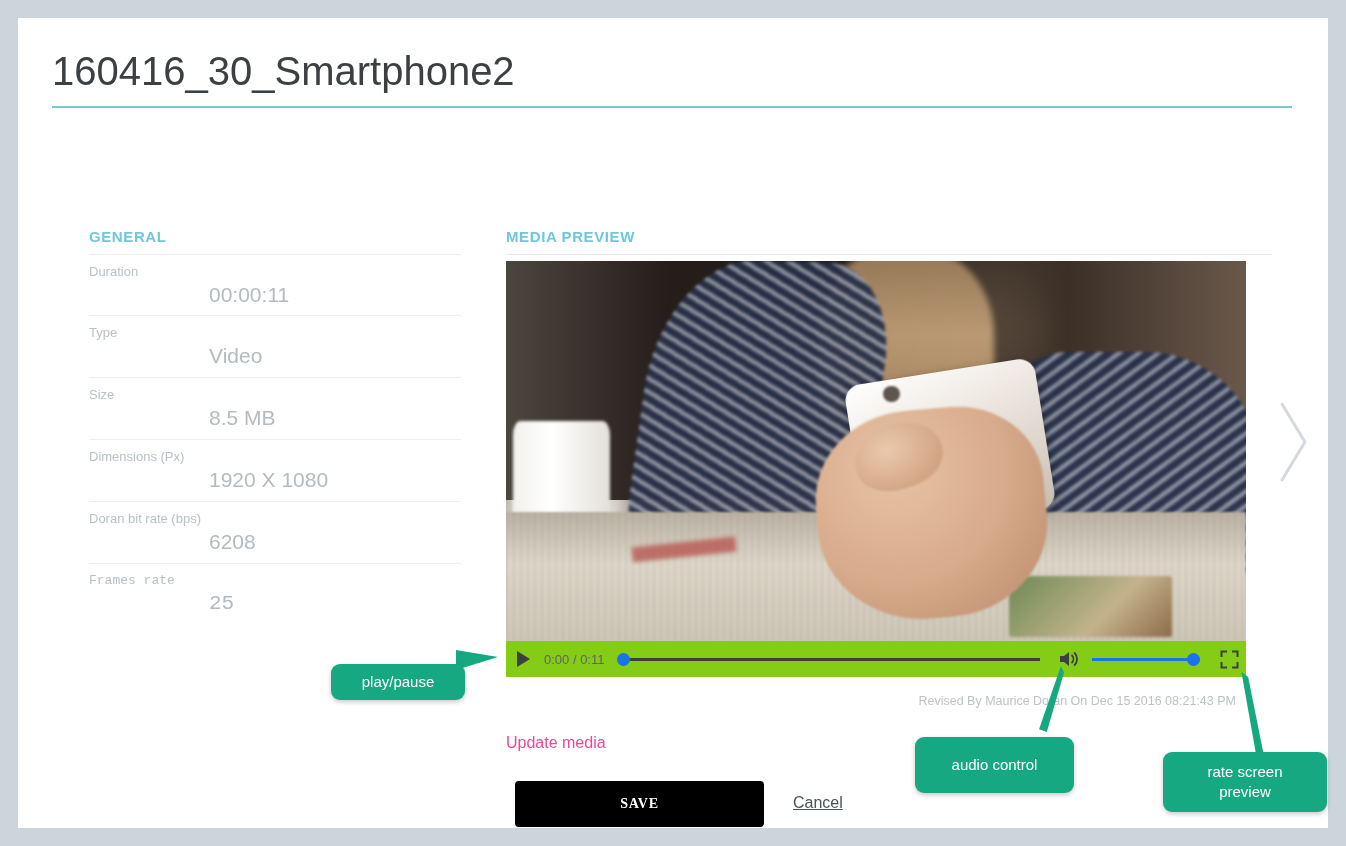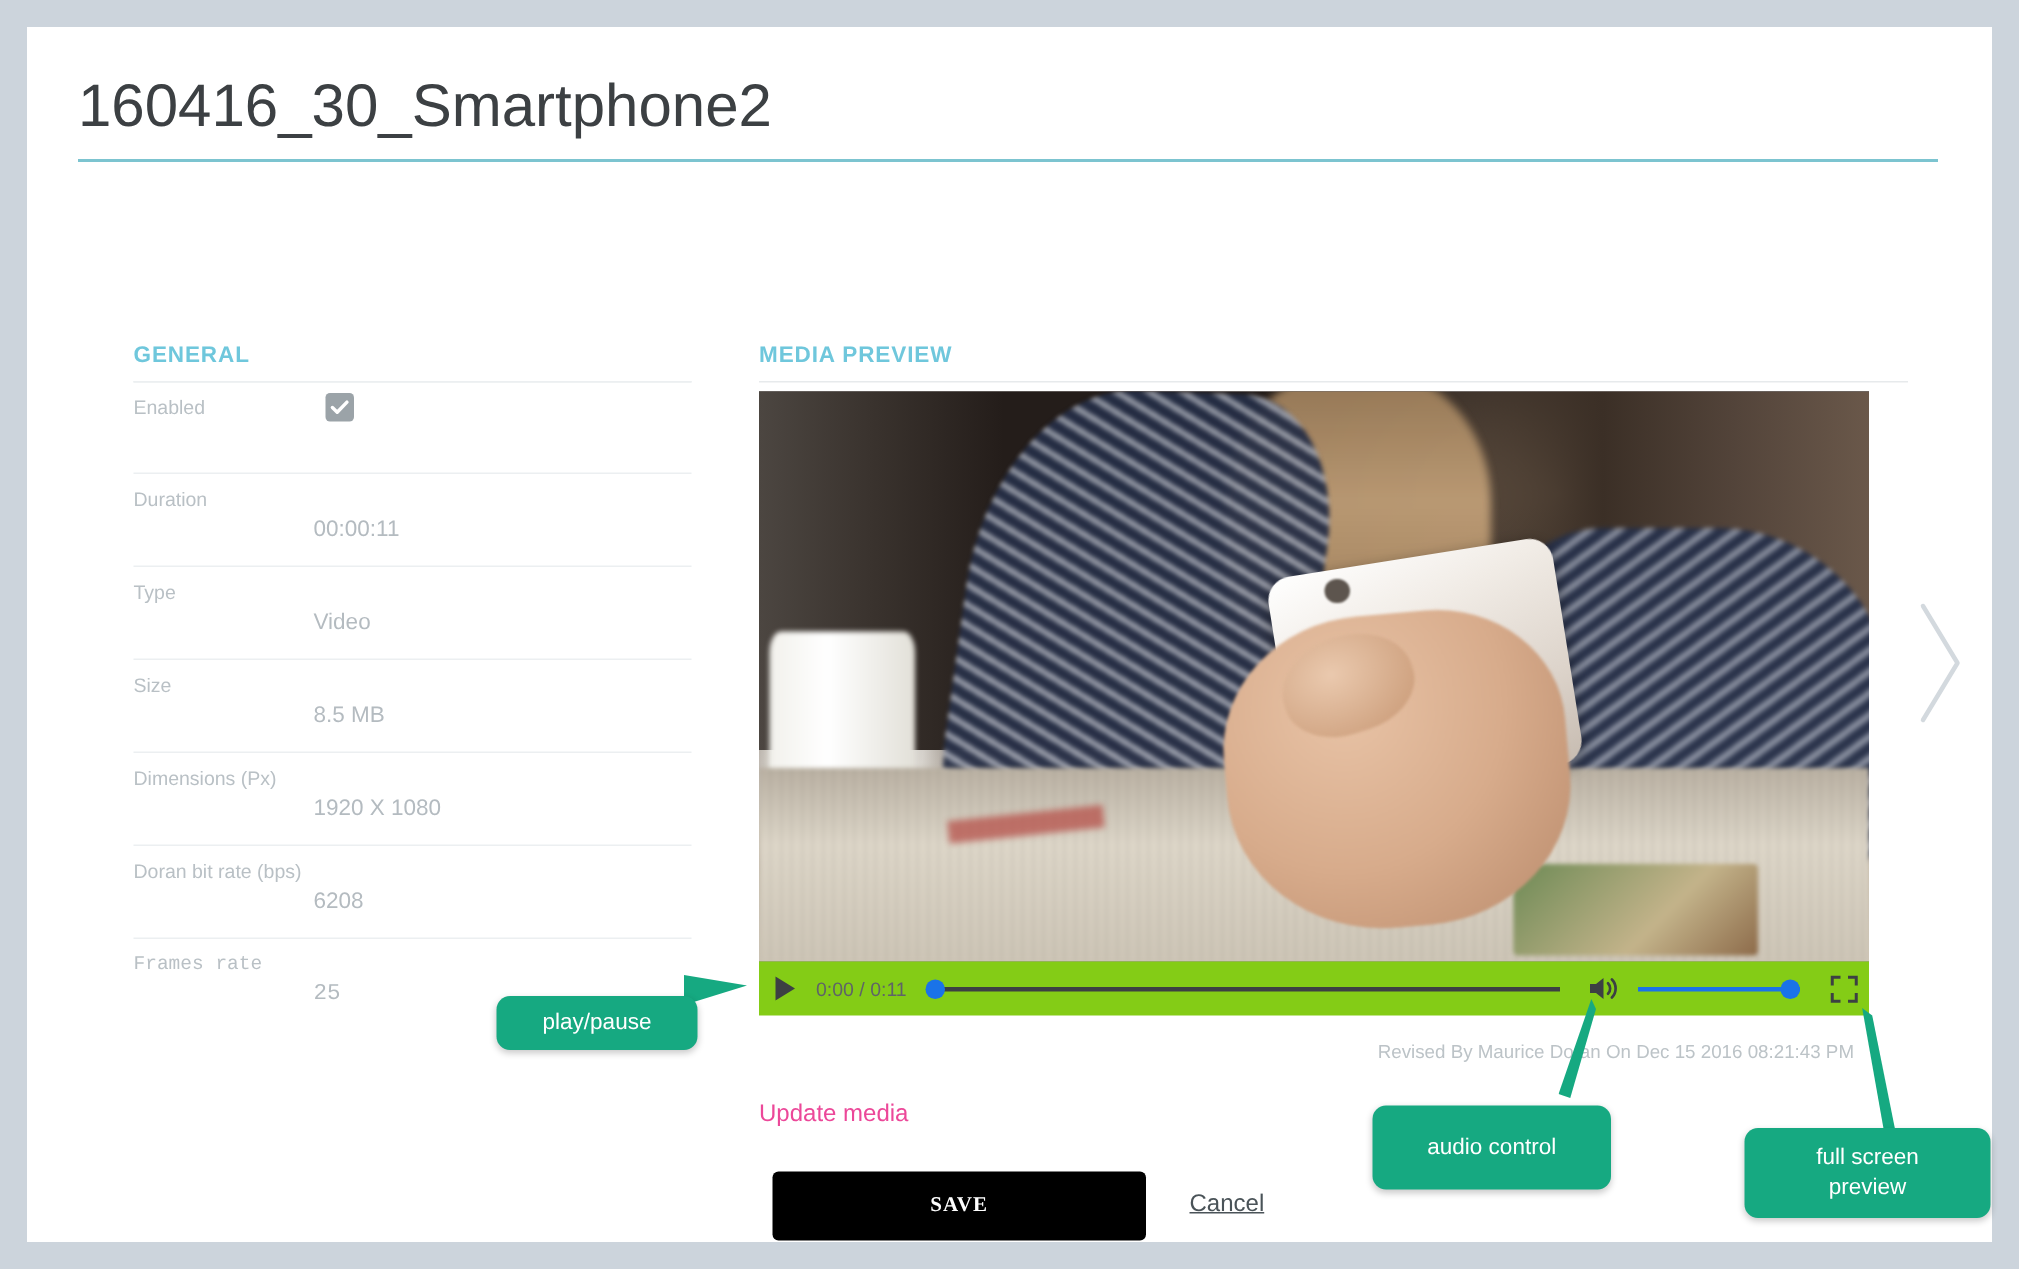--- a/index.html
+++ b/index.html
@@ -59,21 +59,21 @@
   .field-label {
     position: absolute;
     left: 0; top: 9px;
     font-size: 13px;
     color: #b9c0c5;
     white-space: nowrap;
   }
   .field-value {
     position: absolute;
     left: 120px; top: 28px;
-    font-size: 15px;
+    font-size: 21px;
     color: #b4bbc0;
     white-space: nowrap;
   }
   .checkbox {
     position: absolute;
     left: 128px; top: 7px;
     width: 19px; height: 19px;
     border-radius: 3px;
     background: #9ba3a8;
   }
@@ -361,28 +361,20 @@
   <div class="title-block">
     <div class="asset-title">160416_30_Smartphone2</div>
     <div class="title-rule"></div>
   </div>
 
   <div class="section-head" style="left:71px; top:210px;">GENERAL</div>
   <div class="section-rule" style="left:71px; top:236px; width:372px;"></div>
 
   <div class="general-panel" style="top:236px;">
 
-    <div class="field-row">
-      <span class="field-label">Enabled</span>
-      <span class="checkbox">
-        <svg width="19" height="19" viewBox="0 0 19 19">
-          <path d="M4.6 9.7 L7.8 12.8 L14.3 6.1" stroke="#ffffff" stroke-width="2.3" fill="none" stroke-linecap="round" stroke-linejoin="round"></path>
-        </svg>
-      </span>
-    </div>
 
     <div class="field-row">
       <span class="field-label">Duration</span>
       <span class="field-value">00:00:11</span>
     </div>
 
     <div class="field-row">
       <span class="field-label">Type</span>
       <span class="field-value">Video</span>
     </div>
@@ -475,18 +467,18 @@
 
   <div class="callout-tail" id="tail-play"></div>
   <div class="callout" id="callout-play">play/pause</div>
 
   <div class="callout-tail" id="tail-audio"></div>
   <div class="callout" id="callout-audio">audio control</div>
 
   <div class="callout-tail" id="tail-full"></div>
   <div class="callout" id="callout-full">
     <span>
-      <span>full screen</span><br>
+      <span>rate screen</span><br>
       <span>preview</span>
     </span>
   </div>
 
 </div>
 
 </body></html>

